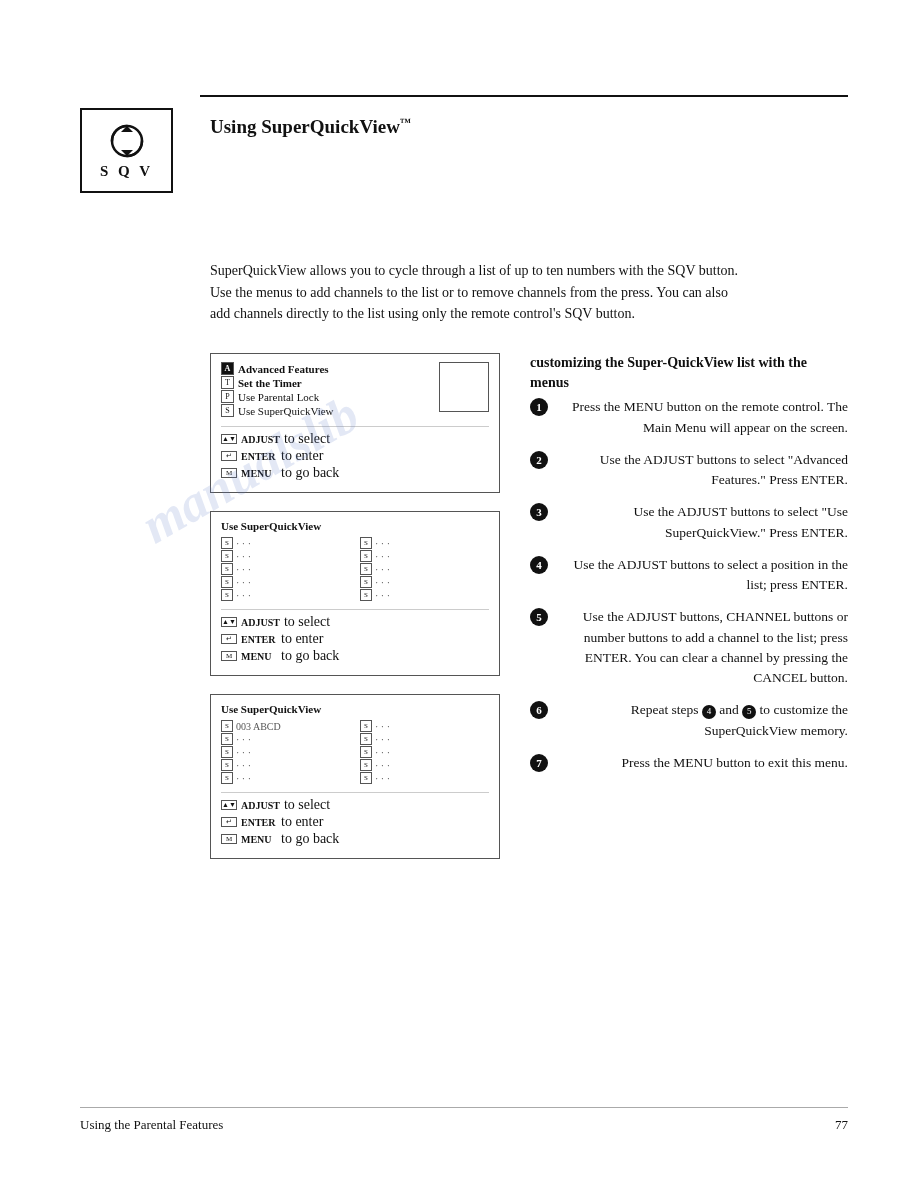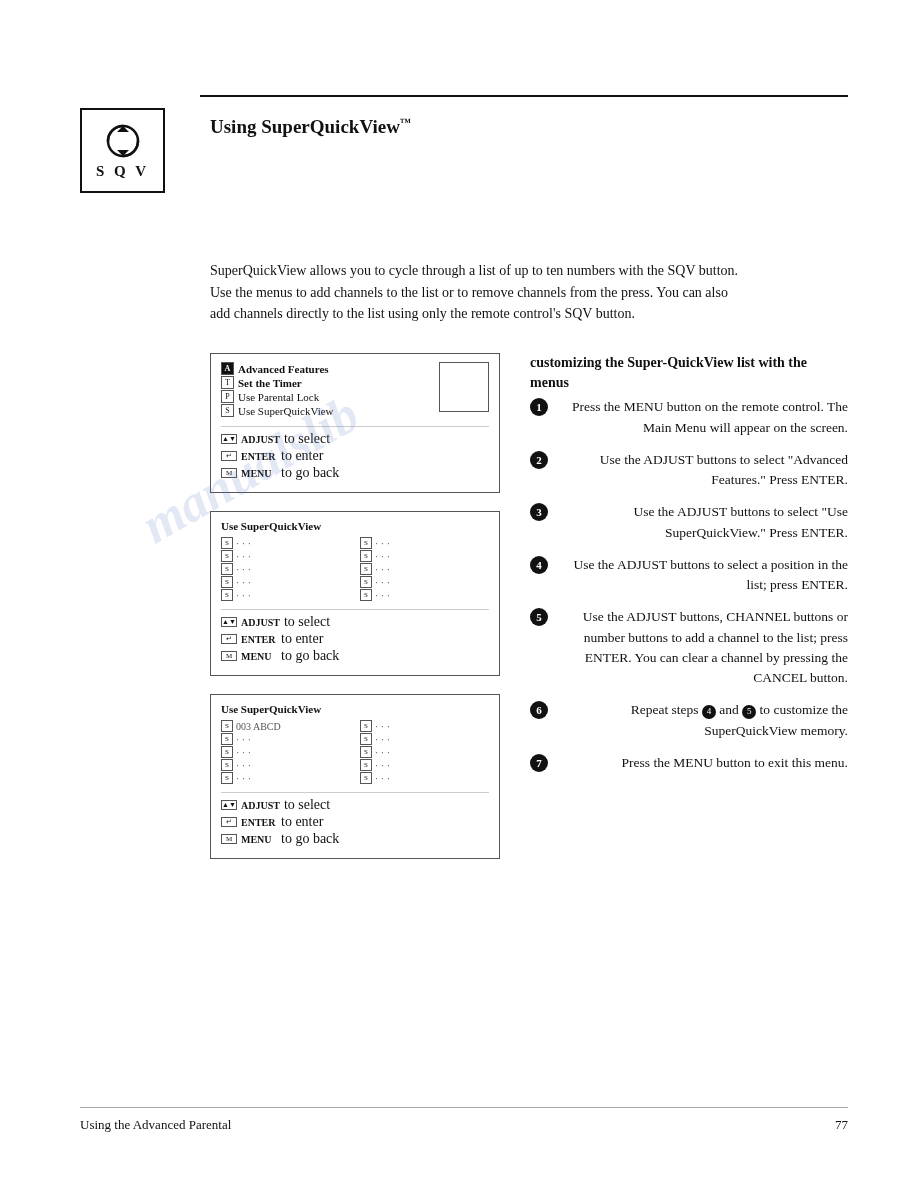--- a/index.html
+++ b/index.html
@@ -30,21 +30,21 @@
       right: 70px;
       height: 1.5px;
       background: #111;
     }
 
     
     .sqv-logo {
       position: absolute;
       top: 108px;
       left: 80px;
-      width: 85px;
+      width: 93px;
       height: 85px;
       border: 2px solid #111;
       display: flex;
       flex-direction: column;
       align-items: center;
       justify-content: center;
     }
     .sqv-logo svg {
       width: 50px;
       height: 40px;
@@ -522,17 +522,17 @@
 
       </div>
 
     </div>
 
   </div>
 
   <div class="footer-rule"></div>
 
   <div class="footer">
-    <span>Using the Advanced Parental</span>
+    <span>Using the Parental Features</span>
     <span>77</span>
   </div>
 
 </div>
 
 </body></html>

